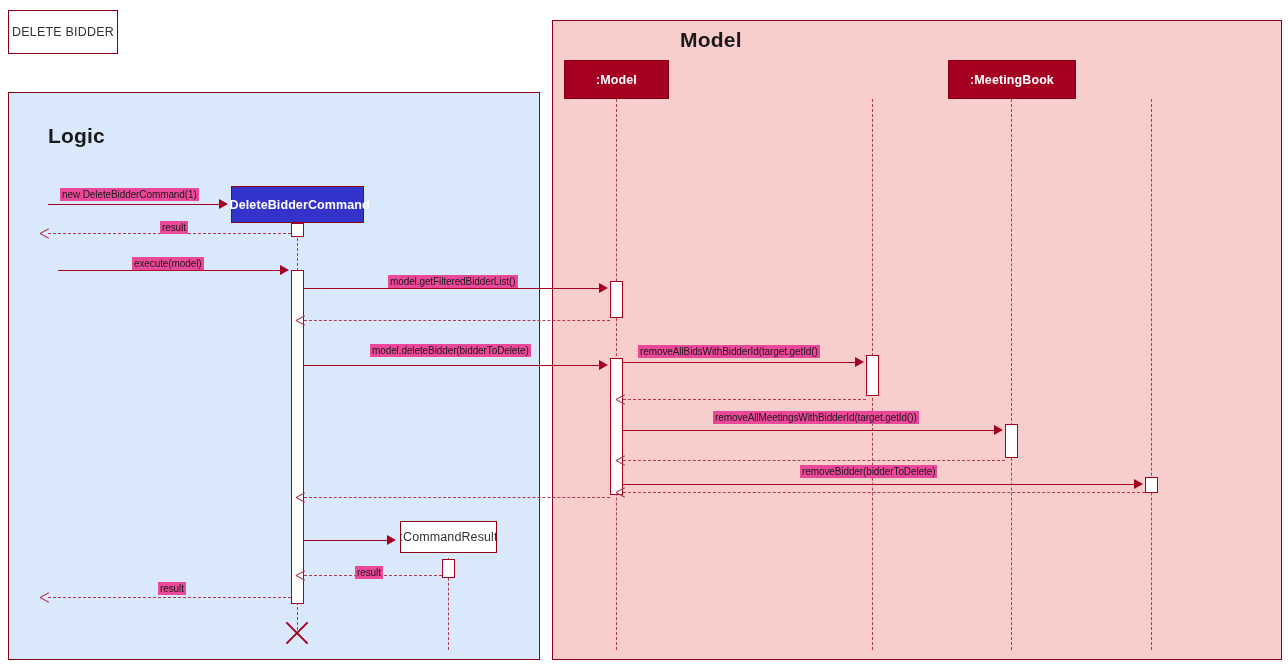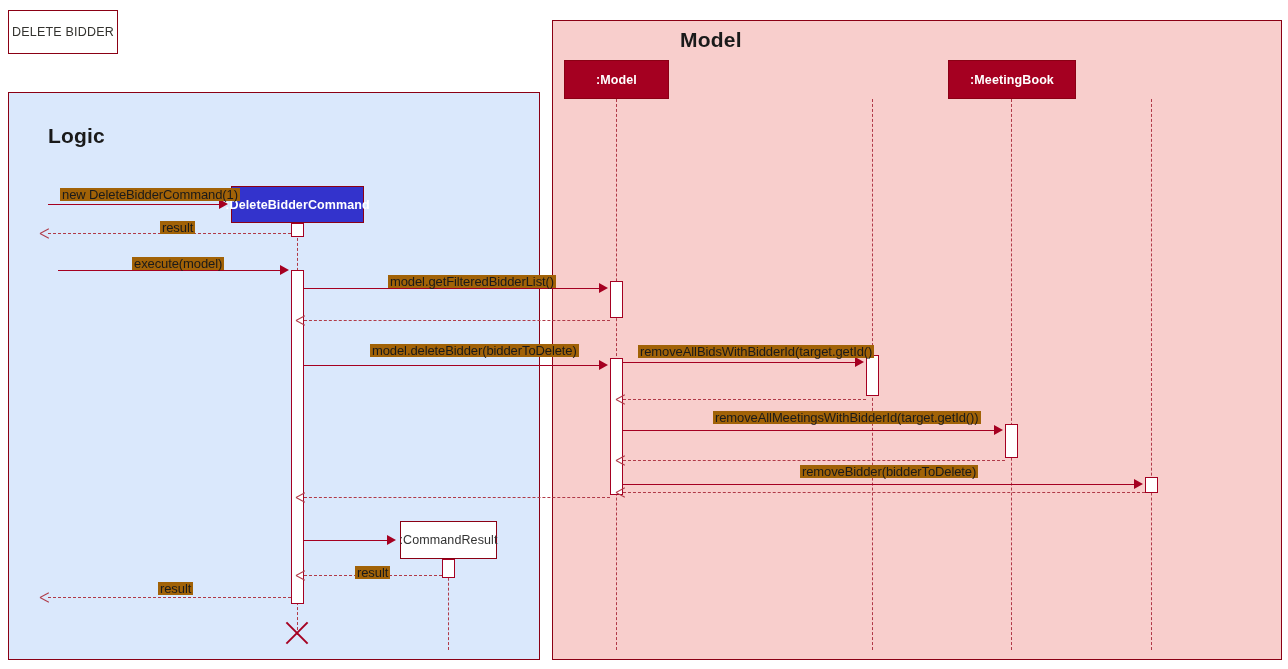--- a/index.html
+++ b/index.html
@@ -105,23 +105,23 @@
     position: absolute;
     width: 10px; height: 0;
     border-top: 1.5px solid #b03a48;
     left: 0;
   }
   .arrow-open-left::before { top: 5px; transform: rotate(-28deg); transform-origin: left center; }
   .arrow-open-left::after  { top: 5px; transform: rotate(28deg);  transform-origin: left center; }
 
   
   .msg-label {
-    font-size: 13px;
+    font-size: 10px;
     color: #1a1a1a;
-    background: #a16207;
+    background: #ec4899;
     padding: 0 2px;
     white-space: nowrap;
     line-height: 13px;
     letter-spacing: -.1px;
   }
 
   
   .destroy { width: 30px; height: 30px; }
   .destroy span {
     position: absolute;
@@ -154,21 +154,21 @@
   <div class="abs lifeline" style="left:872px; top:99px; height:551px;"></div>
 
   <div class="abs lifeline" style="left:1011px; top:99px; height:551px;"></div>
 
   <div class="abs lifeline" style="left:1151px; top:99px; height:551px;"></div>
 
   <div class="abs participant red" style="left:564px; top:60px; width:105px; height:39px;">:Model</div>
   <div class="abs participant red" style="left:948px; top:60px; width:128px; height:39px;">:MeetingBook</div>
 
   <div class="abs participant blue" style="left:231px; top:186px; width:133px; height:37px;">:DeleteBidderCommand</div>
-  <div class="abs participant white" style="left:400px; top:521px; width:97px; height:38px;">:CommandResult</div>
+  <div class="abs participant white" style="left:400px; top:521px; width:97px; height:32px;">:CommandResult</div>
 
   <div class="abs activation" style="left:291px; top:223px; width:13px; height:14px;"></div>
 
   <div class="abs activation" style="left:291px; top:270px; width:13px; height:334px;"></div>
 
   <div class="abs activation" style="left:610px; top:281px; width:13px; height:37px;"></div>
 
   <div class="abs activation" style="left:610px; top:358px; width:13px; height:137px;"></div>
 
   <div class="abs activation" style="left:866px; top:355px; width:13px; height:41px;"></div>

